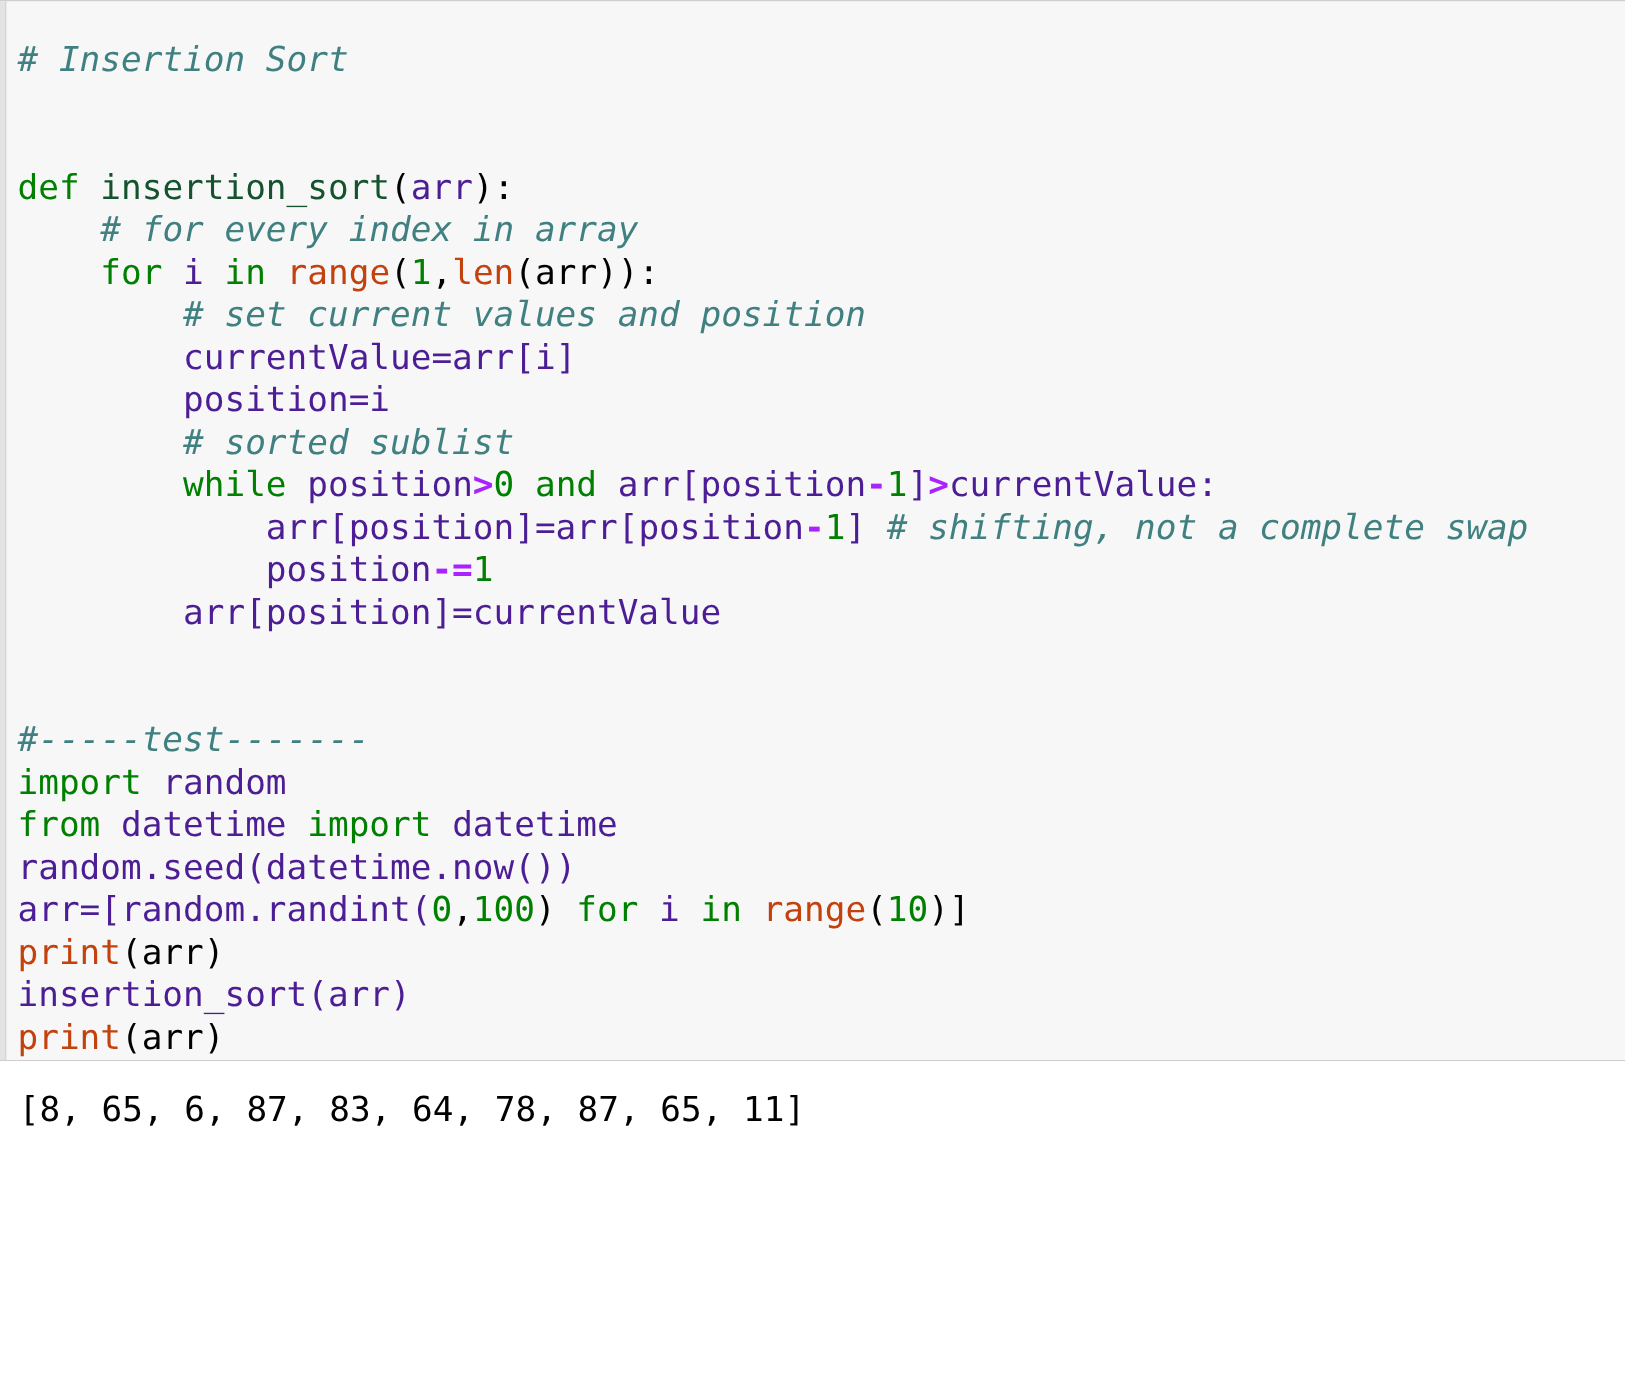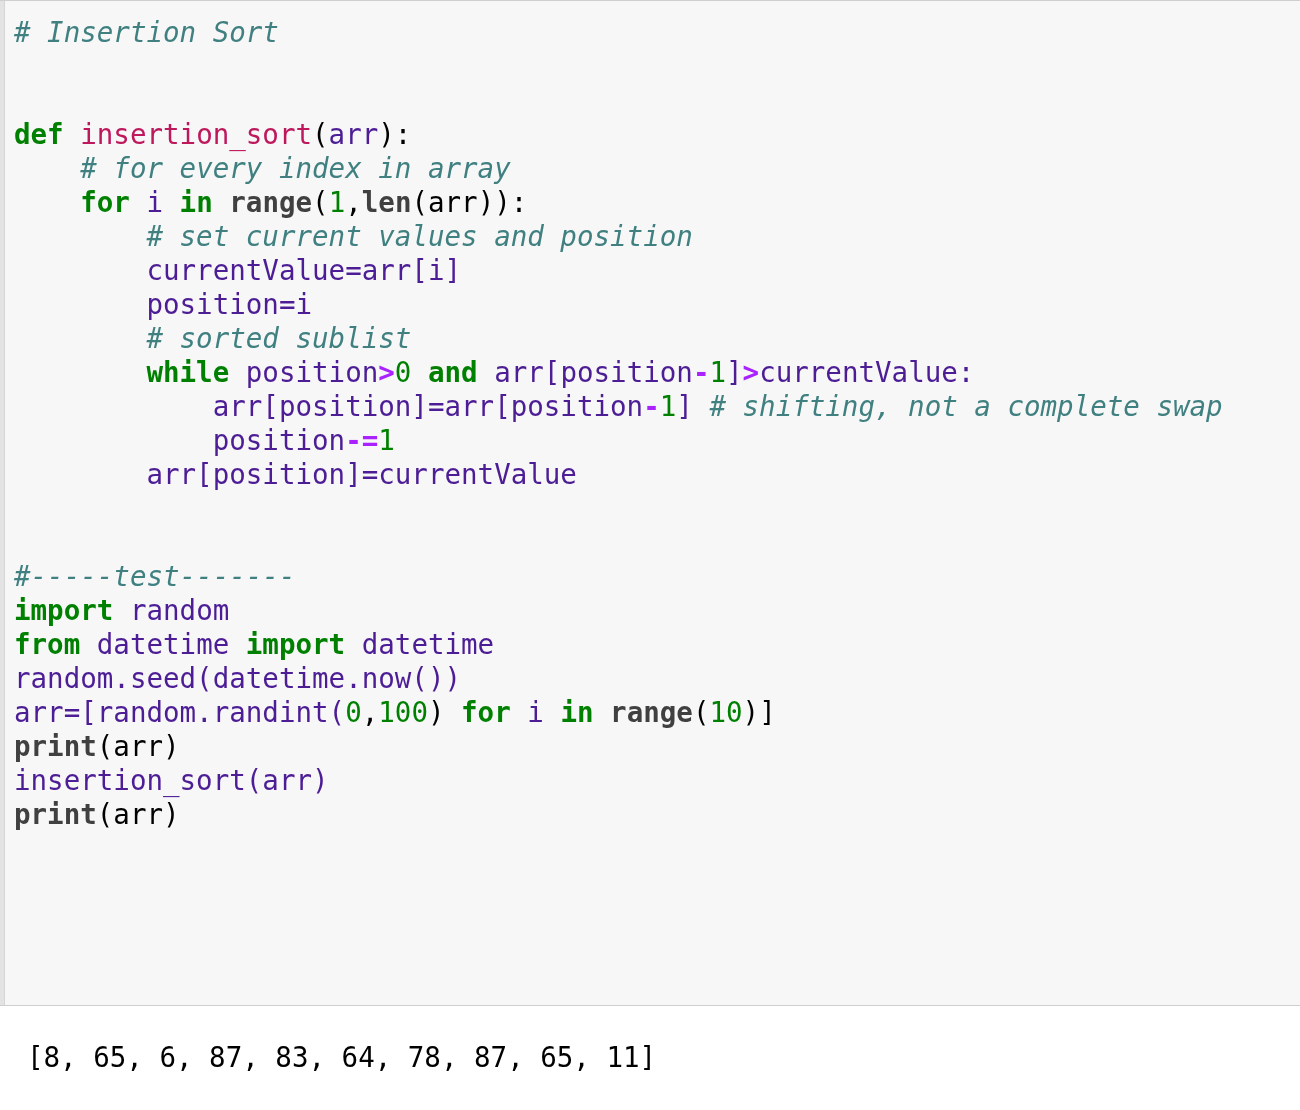--- a/index.html
+++ b/index.html
@@ -22,22 +22,22 @@
     box-sizing: border-box;
   }
 
   #code-cell {
     position: relative;
     background: #f7f7f7;
     border: 1px solid #cfcfcf;
     border-left: none;
     border-right: none;
     box-sizing: border-box;
-    height: 1006px;
-    padding: 14px 0 0 0;
+    height: 849px;
+    padding: 30px 0 0 0;
     overflow: hidden;
   }
 
   
   #cell-left-rail {
     position: absolute;
     left: 0;
     top: 0;
     bottom: 0;
     width: 5px;
@@ -57,38 +57,38 @@
     white-space: pre;
     color: #000000;
     tab-size: 4;
   }
 
   .ln { display: block; height: 34px; }
   .ln.blank { height: 34px; }
 
   
   .tok-comment  { color: #408080; font-style: italic; }
-  .tok-keyword  { color: #008000; font-weight: bold; }
-  .tok-func     { color: #be185d; }
-  .tok-builtin  { color: #404040; font-weight: bold; }
+  .tok-keyword  { color: #008000; font-weight: normal; }
+  .tok-func     { color: #14532d; }
+  .tok-builtin  { color: #c2410c; }
   .tok-numlit   { color: #008000; }
   .tok-op-word  { color: #aa22ff; font-weight: bold; }
   .tok-punct    { color: #000000; }
   .tok-name     { color: #4c1d95; }
 
   
   #output-area {
     position: relative;
     background: #ffffff;
     padding: 18px 0 0 11px;
     box-sizing: border-box;
     height: 104px;
   }
   #output-text {
-    margin: 16px;
+    margin: 4px;
     font-family: "DejaVu Sans Mono", "Liberation Mono", monospace;
     font-size: 27.5px;
     line-height: 34px;
     color: #000000;
     white-space: pre;
   }
   .out-ln { display: block; }
 </style>
 </head>
 <body>

